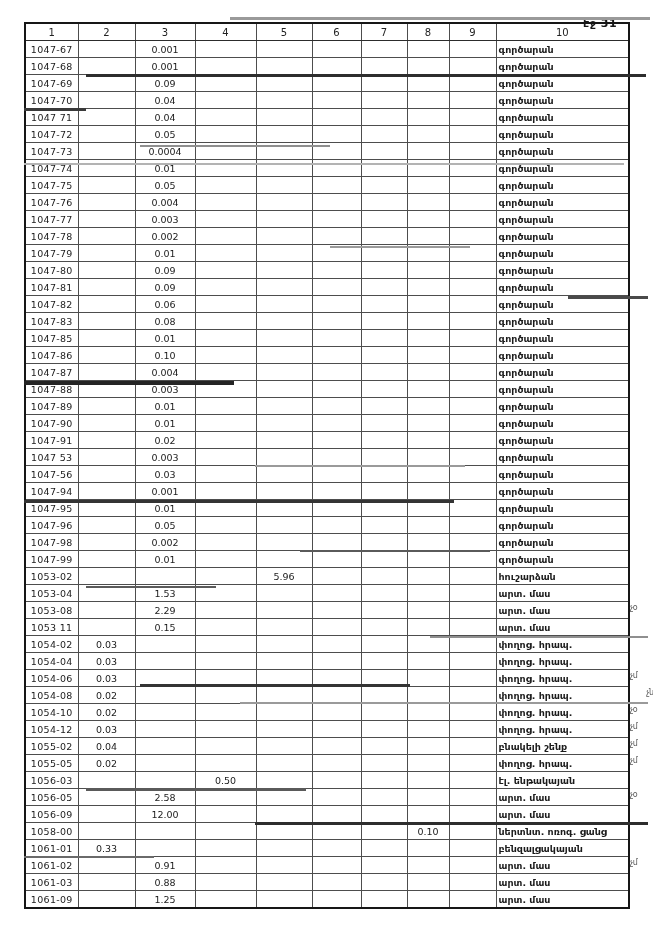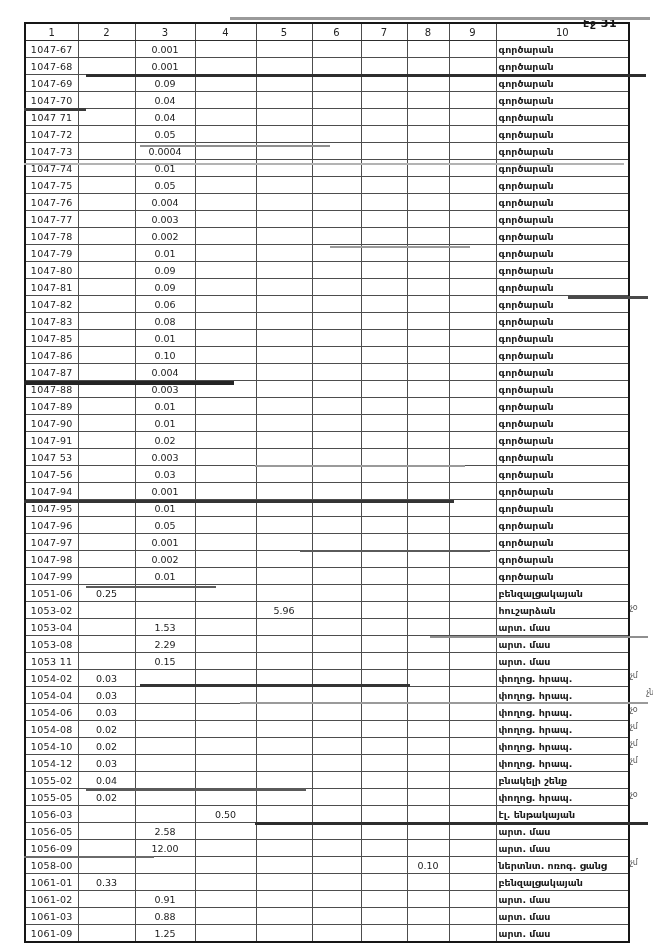--- a/index.html
+++ b/index.html
@@ -413,32 +413,20 @@
         <td class="c-num">0.05</td>
         <td class="c-num"></td>
         <td class="c-num"></td>
         <td class="c-num"></td>
         <td class="c-num"></td>
         <td class="c-num"></td>
         <td class="c-num"></td>
         <td class="c-label">գործարան</td>
       </tr>
       <tr>
-        <td class="c-code">1047-97</td>
-        <td class="c-num"></td>
-        <td class="c-num">0.001</td>
-        <td class="c-num"></td>
-        <td class="c-num"></td>
-        <td class="c-num"></td>
-        <td class="c-num"></td>
-        <td class="c-num"></td>
-        <td class="c-num"></td>
-        <td class="c-label">գործարան</td>
-      </tr>
-      <tr>
         <td class="c-code">1047-98</td>
         <td class="c-num"></td>
         <td class="c-num">0.002</td>
         <td class="c-num"></td>
         <td class="c-num"></td>
         <td class="c-num"></td>
         <td class="c-num"></td>
         <td class="c-num"></td>
         <td class="c-num"></td>
         <td class="c-label">գործարան</td>
@@ -447,32 +435,20 @@
         <td class="c-code">1047-99</td>
         <td class="c-num"></td>
         <td class="c-num">0.01</td>
         <td class="c-num"></td>
         <td class="c-num"></td>
         <td class="c-num"></td>
         <td class="c-num"></td>
         <td class="c-num"></td>
         <td class="c-num"></td>
         <td class="c-label">գործարան</td>
-      </tr>
-      <tr>
-        <td class="c-code">1051-06</td>
-        <td class="c-num">0.25</td>
-        <td class="c-num"></td>
-        <td class="c-num"></td>
-        <td class="c-num"></td>
-        <td class="c-num"></td>
-        <td class="c-num"></td>
-        <td class="c-num"></td>
-        <td class="c-num"></td>
-        <td class="c-label">բենզալցակայան</td>
       </tr>
       <tr>
         <td class="c-code">1053-02</td>
         <td class="c-num"></td>
         <td class="c-num"></td>
         <td class="c-num"></td>
         <td class="c-num">5.96</td>
         <td class="c-num"></td>
         <td class="c-num"></td>
         <td class="c-num"></td>

